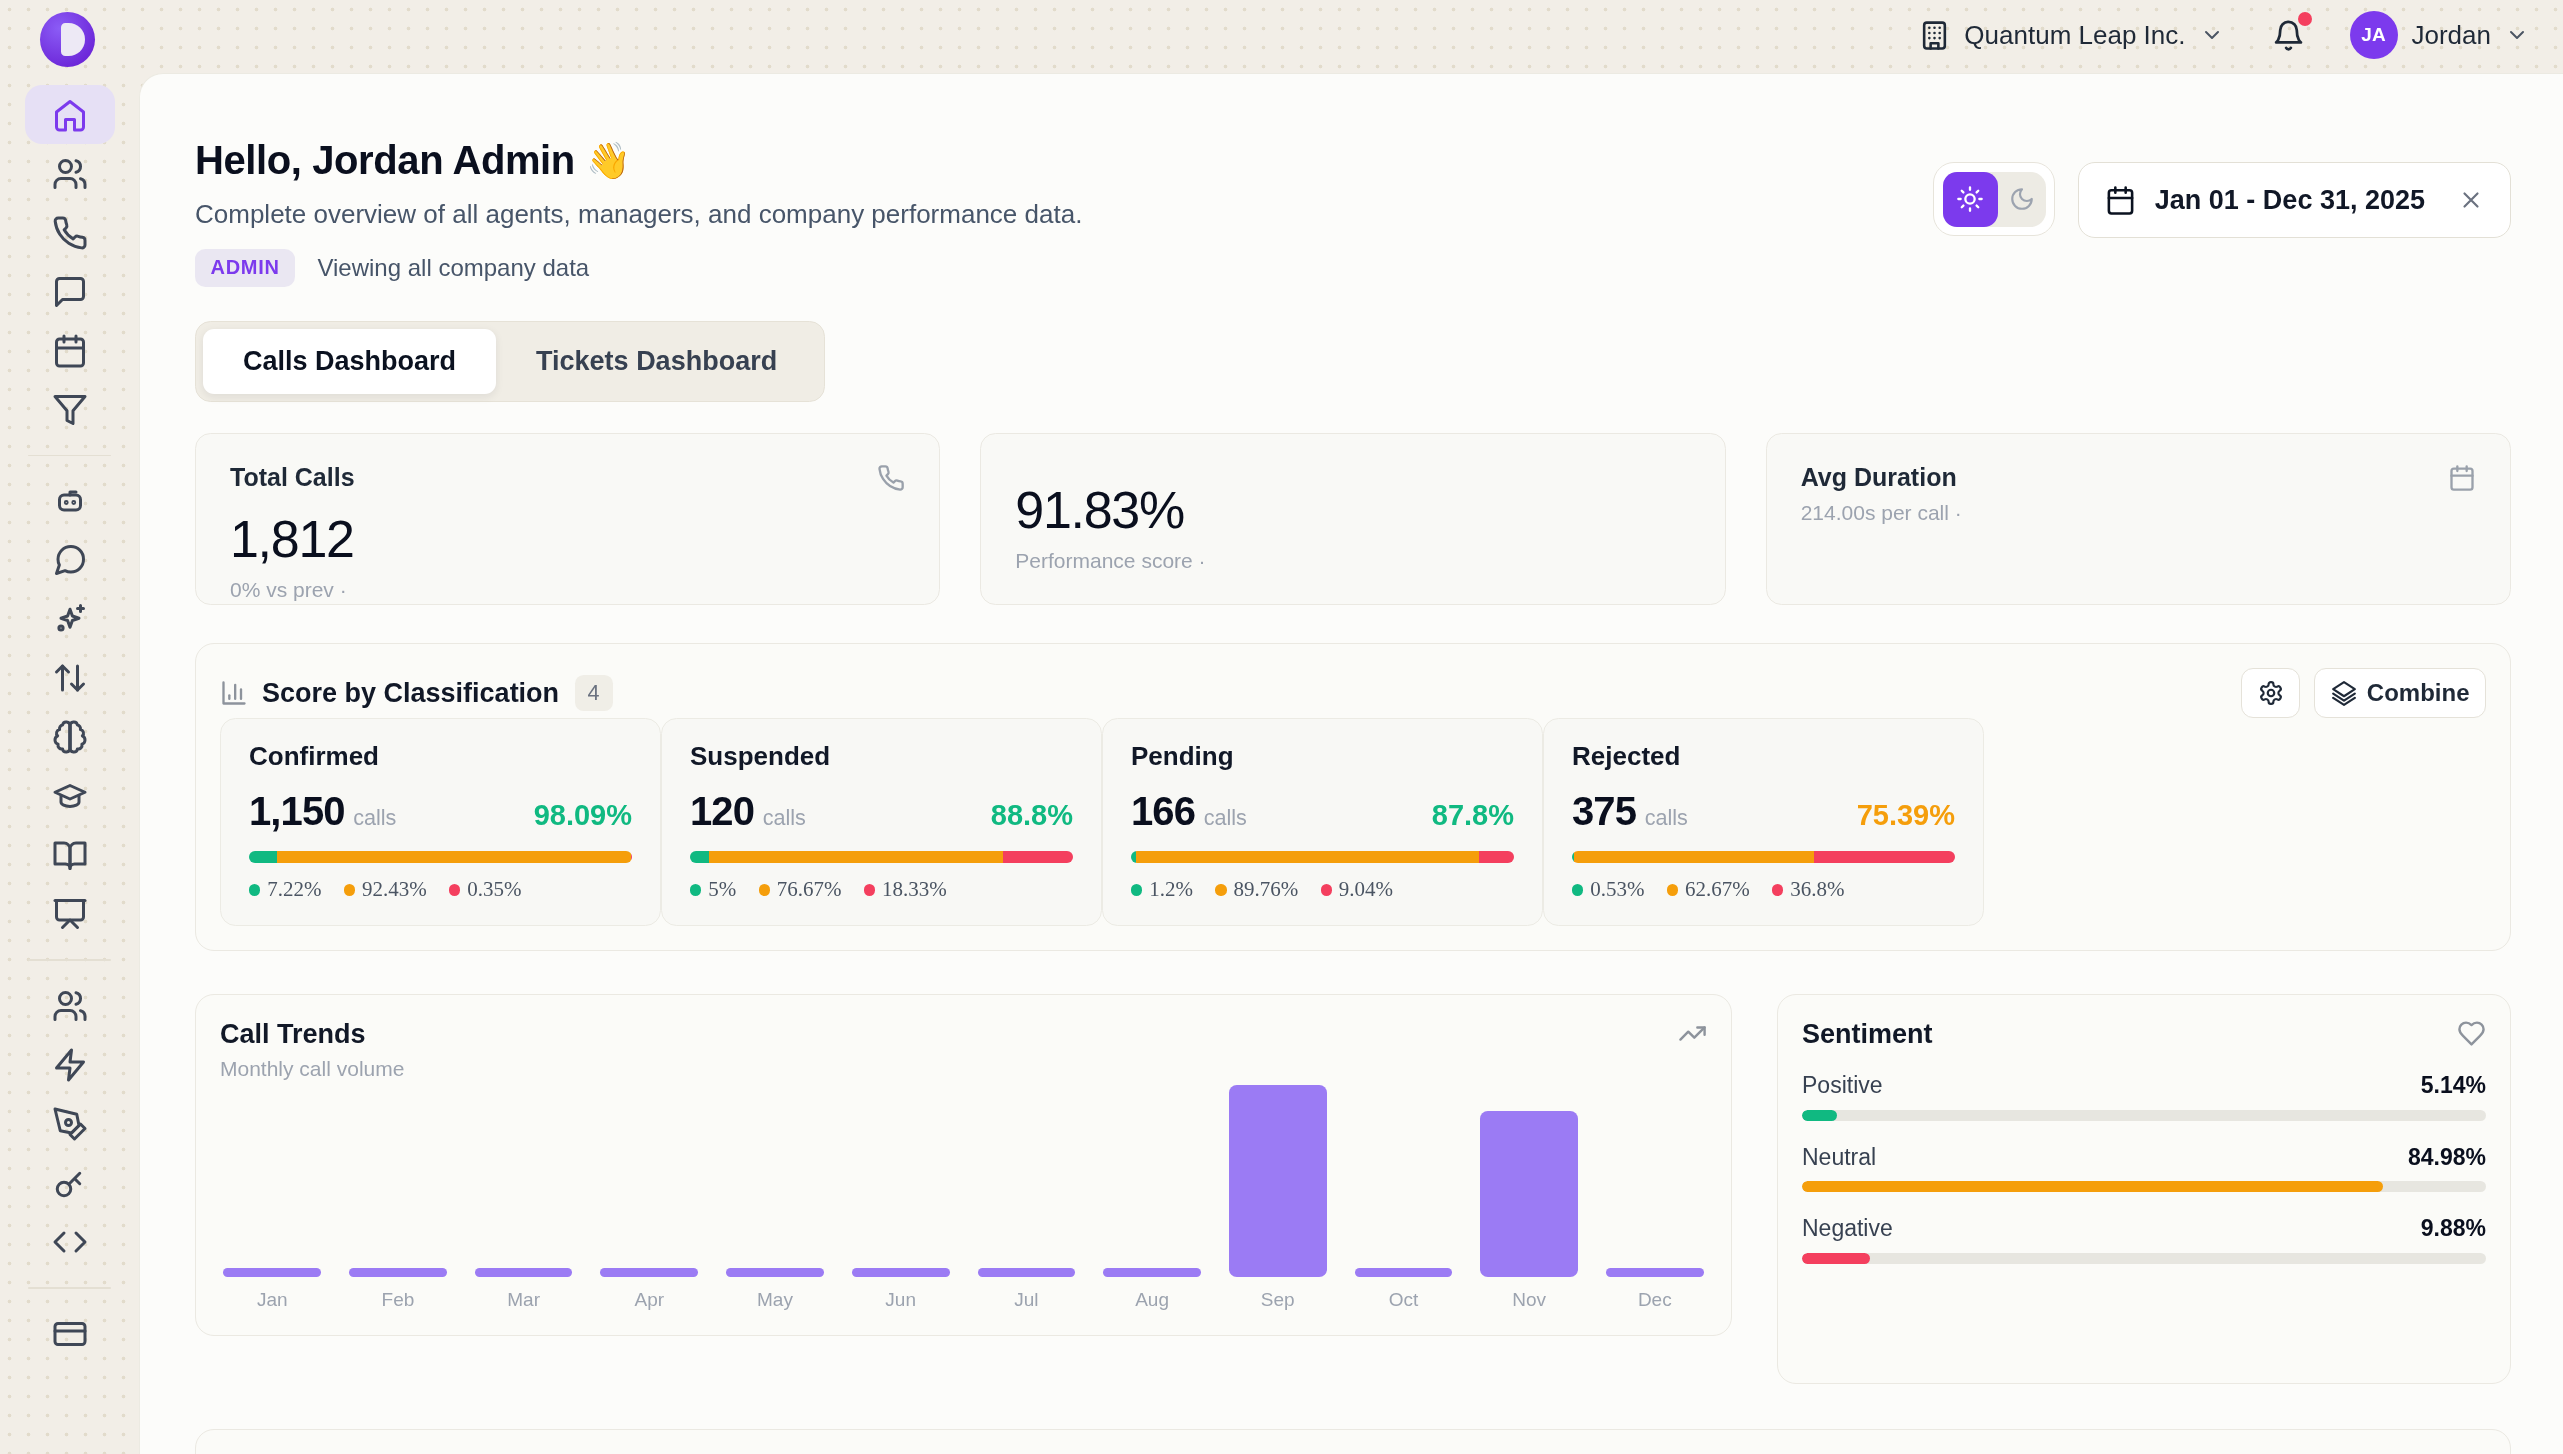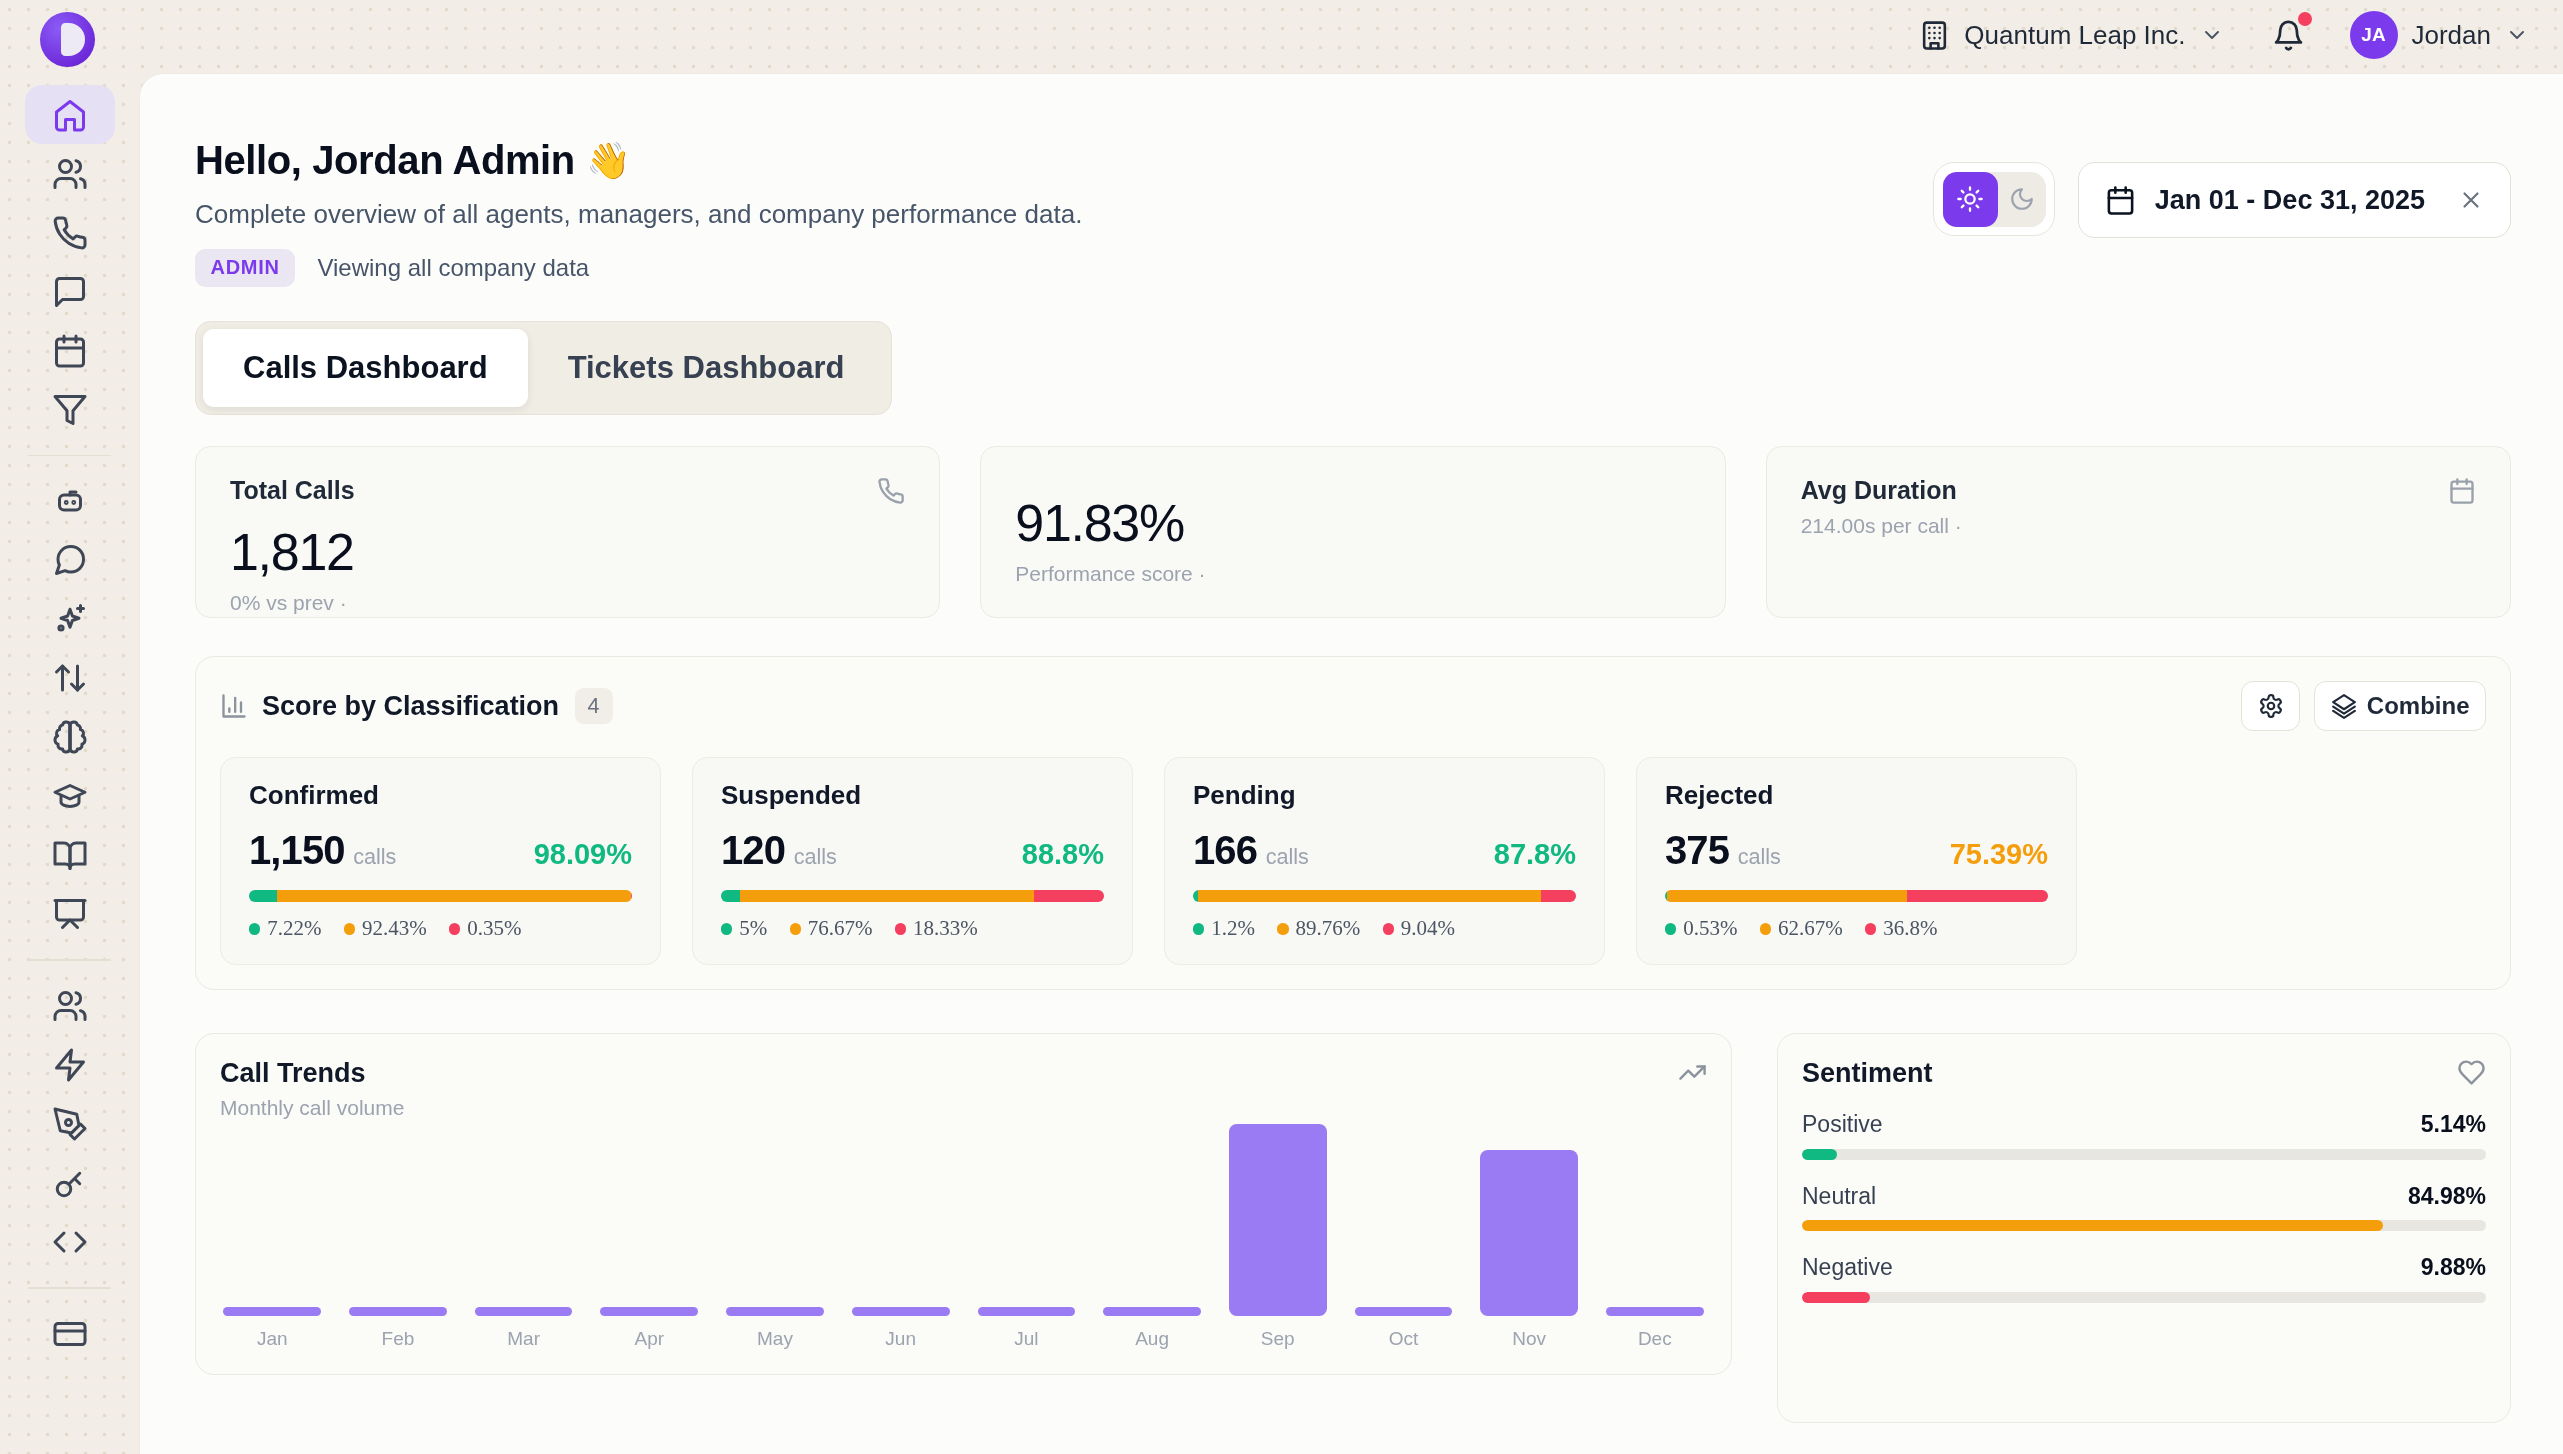--- a/index.html
+++ b/index.html
@@ -58,42 +58,42 @@
   .toggle-sun { width:55px; height:55px; border-radius:14px; background:#7c3aed; color:#fff;
     display:flex; align-items:center; justify-content:center; }
   .toggle-moon { width:48px; height:55px; display:flex; align-items:center; justify-content:center; color:#9ca3af; }
   .date-btn { background:#fff; border:1.7px solid #e3e0d6; border-radius:17px; height:76px; display:flex;
     align-items:center; padding:0 26px; gap:19px; cursor:pointer; }
   .date-text { font-size:27px; font-weight:600; color:#111827; }
   .date-x { margin-left:14px; color:#6b7280; cursor:pointer; }
 
   
   .tabs { margin-top:34px; display:inline-flex; background:#f0ede5; border:1.7px solid #e6e2d7; border-radius:15.5px; padding:7px; }
-  .tab { height:78px; padding:0 40px; display:flex; align-items:center; font-size:31px; border-radius:11.2px; cursor:pointer; }
+  .tab { height:65px; padding:0 40px; display:flex; align-items:center; font-size:27px; border-radius:11.2px; cursor:pointer; }
   .tab.active { background:#fff; font-weight:700; color:#0b1220; box-shadow:0 2.6px 8.6px rgba(20,20,40,0.08); }
   .tab.inactive { font-weight:600; color:#374151; }
 
   
   .stats-row { margin-top:31px; display:grid; grid-template-columns:1fr 1fr 1fr; gap:40px; }
   .stat-card { background:#f9f9f6; border:1.7px solid #ebe9e2; border-radius:15.5px; padding:29px 34px; height:172px; }
   .stat-top { display:flex; justify-content:space-between; align-items:center; }
   .stat-label { font-size:25px; font-weight:600; color:#1f2937; }
   .stat-icon { color:#9aa1ab; }
   .stat-value { margin-top:17px; font-size:52px; font-weight:400; letter-spacing:-1.3px; color:#0a0f1e; }
   .stat-sub { margin-top:8.6px; font-size:21px; color:#9ca3af; }
 
   
   .class-panel { margin-top:38px; background:#fbfbf8; border:1.7px solid #ebe9e2; border-radius:19px; padding:24px; }
   .class-head { display:flex; align-items:center; }
   .class-title { margin-left:14px; font-size:27px; font-weight:700; color:#111827; }
   .count-badge { margin-left:15.5px; background:#f0eee7; border-radius:8.6px; padding:5.2px 13px; font-size:21.6px; color:#6b7280; }
   .class-actions { margin-left:auto; display:flex; gap:14px; }
   .tool-btn { background:#fff; border:1.7px solid #e5e2d9; border-radius:12px; height:50px; display:flex;
     align-items:center; justify-content:center; padding:0 15.5px; gap:10.3px; font-size:24px; font-weight:600; color:#1f2937; cursor:pointer; }
-  .class-cards { margin-top:26px; display:flex; gap:31px; }
+  .class-cards { display:flex; }
   .class-card { width:441px; background:#f8f8f5; border:1.7px solid #ecebe4; border-radius:15.5px; padding:22.4px 28px; }
   .cc-label { font-size:26px; font-weight:600; color:#111827; }
   .cc-valrow { margin-top:17px; display:flex; align-items:baseline; }
   .cc-value { font-size:40px; font-weight:800; letter-spacing:-0.9px; color:#0a0f1e; }
   .cc-unit { margin-left:8.6px; font-size:21.6px; color:#9ca3af; }
   .cc-score { margin-left:auto; font-size:29px; font-weight:700; }
   .cc-bar { margin-top:17px; height:12px; border-radius:6px; overflow:hidden; display:flex; background:#ececec; }
   .seg-green { background:#10b981; height:100%; }
   .seg-orange { background:#f59e0b; height:100%; }
   .seg-red { background:#f43f5e; height:100%; }

